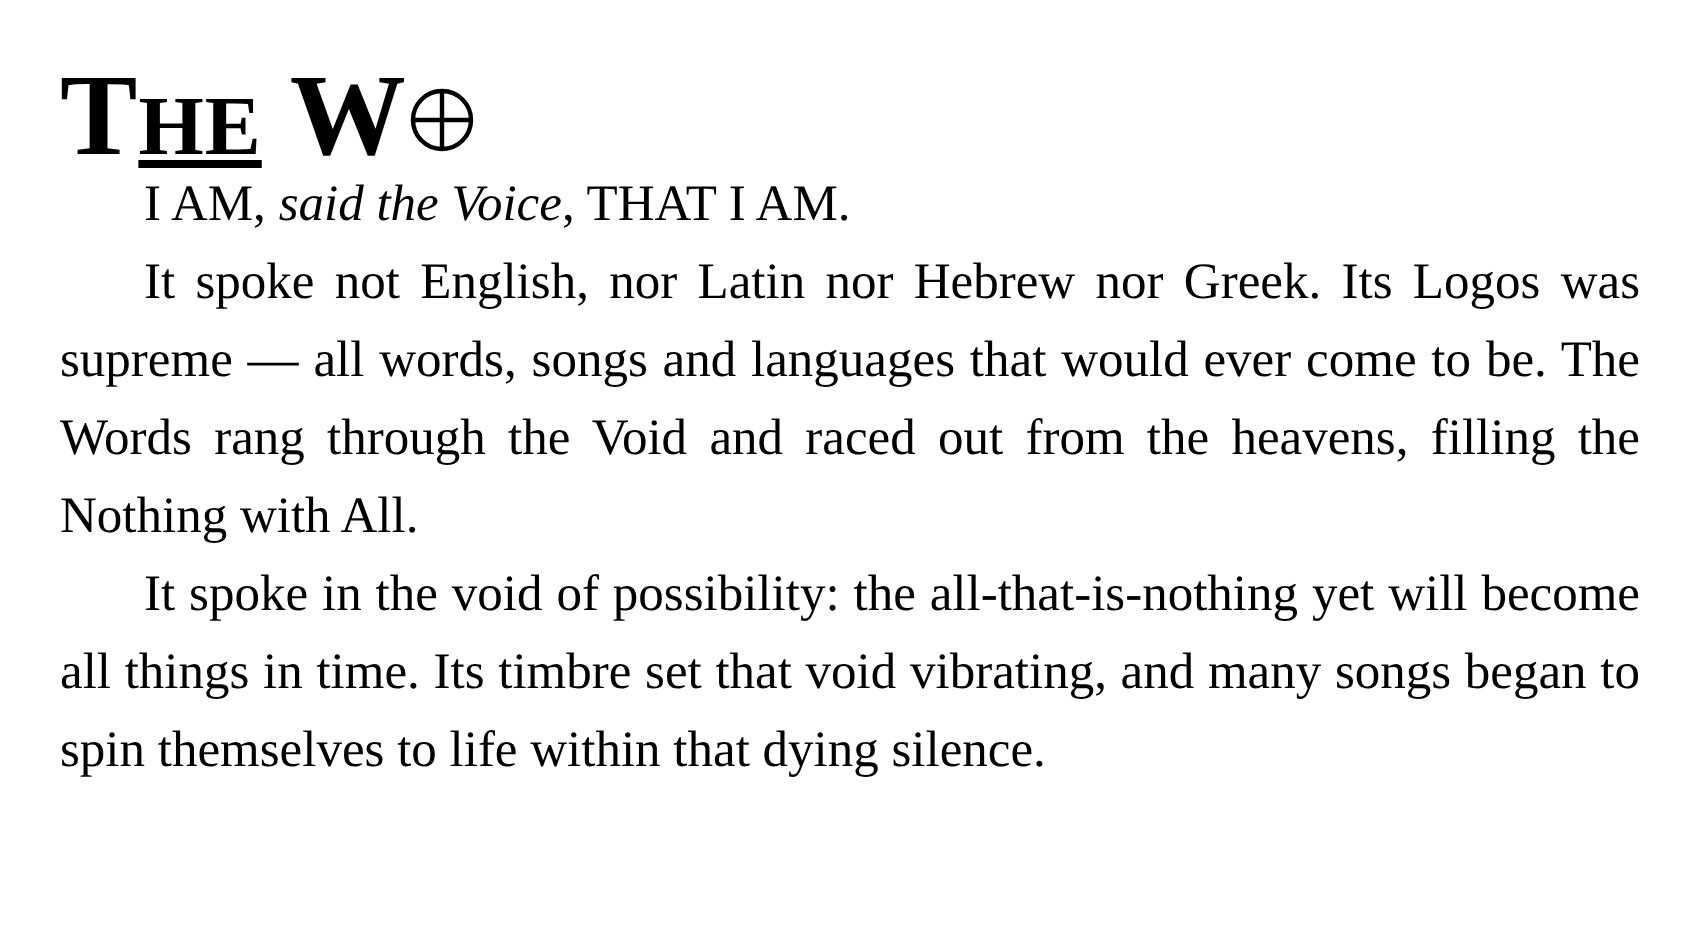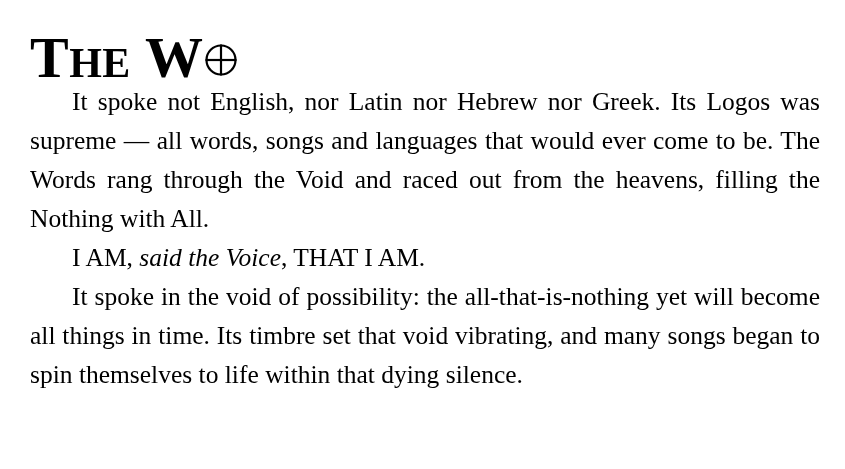--- a/index.html
+++ b/index.html
@@ -35,20 +35,21 @@
     font-family: "Liberation Serif", "DejaVu Serif", serif;
     letter-spacing: 0.5px;
   }
   .title .cap {
     font-size: 58px;
     line-height: 58px;
   }
   .title .small {
     font-size: 42px;
     line-height: 58px;
+    text-decoration: underline;
   }
   .title .gap {
     display: inline-block;
     width: 14px;
   }
 
   
   .cross-circle {
     position: relative;
     display: inline-block;
@@ -99,21 +100,21 @@
         <svg width="34" height="34" viewBox="0 0 34 34" aria-hidden="true">
           <circle cx="17" cy="17" r="14.5" fill="none" stroke="#000000" stroke-width="2.2"></circle>
           <line x1="17" y1="1.5" x2="17" y2="32.5" stroke="#000000" stroke-width="2.2"></line>
           <line x1="1.5" y1="17" x2="32.5" y2="17" stroke="#000000" stroke-width="2.2"></line>
         </svg>
       </span>
   </h1>
 
   <div class="body-text">
 
+    <p class="last-line-left"><span>I AM, </span><span class="italic">said the Voice</span><span>, THAT I AM.</span></p>
+
     <p class="last-line-left"><span>It spoke not English, nor Latin nor Hebrew nor Greek. Its Logos was supreme — all words, songs and languages that would ever come to be. The Words rang through the Void and raced out from the heavens, filling the Nothing with All.</span></p>
-
-    <p class="last-line-left"><span>I AM, </span><span class="italic">said the Voice</span><span>, THAT I AM.</span></p>
 
     <p class="last-line-left"><span>It spoke in the void of possibility: the all-that-is-nothing yet will become all things in time. Its timbre set that void vibrating, and many songs began to spin themselves to life within that dying silence.</span></p>
 
   </div>
 
 </div>
 
 </body></html>

